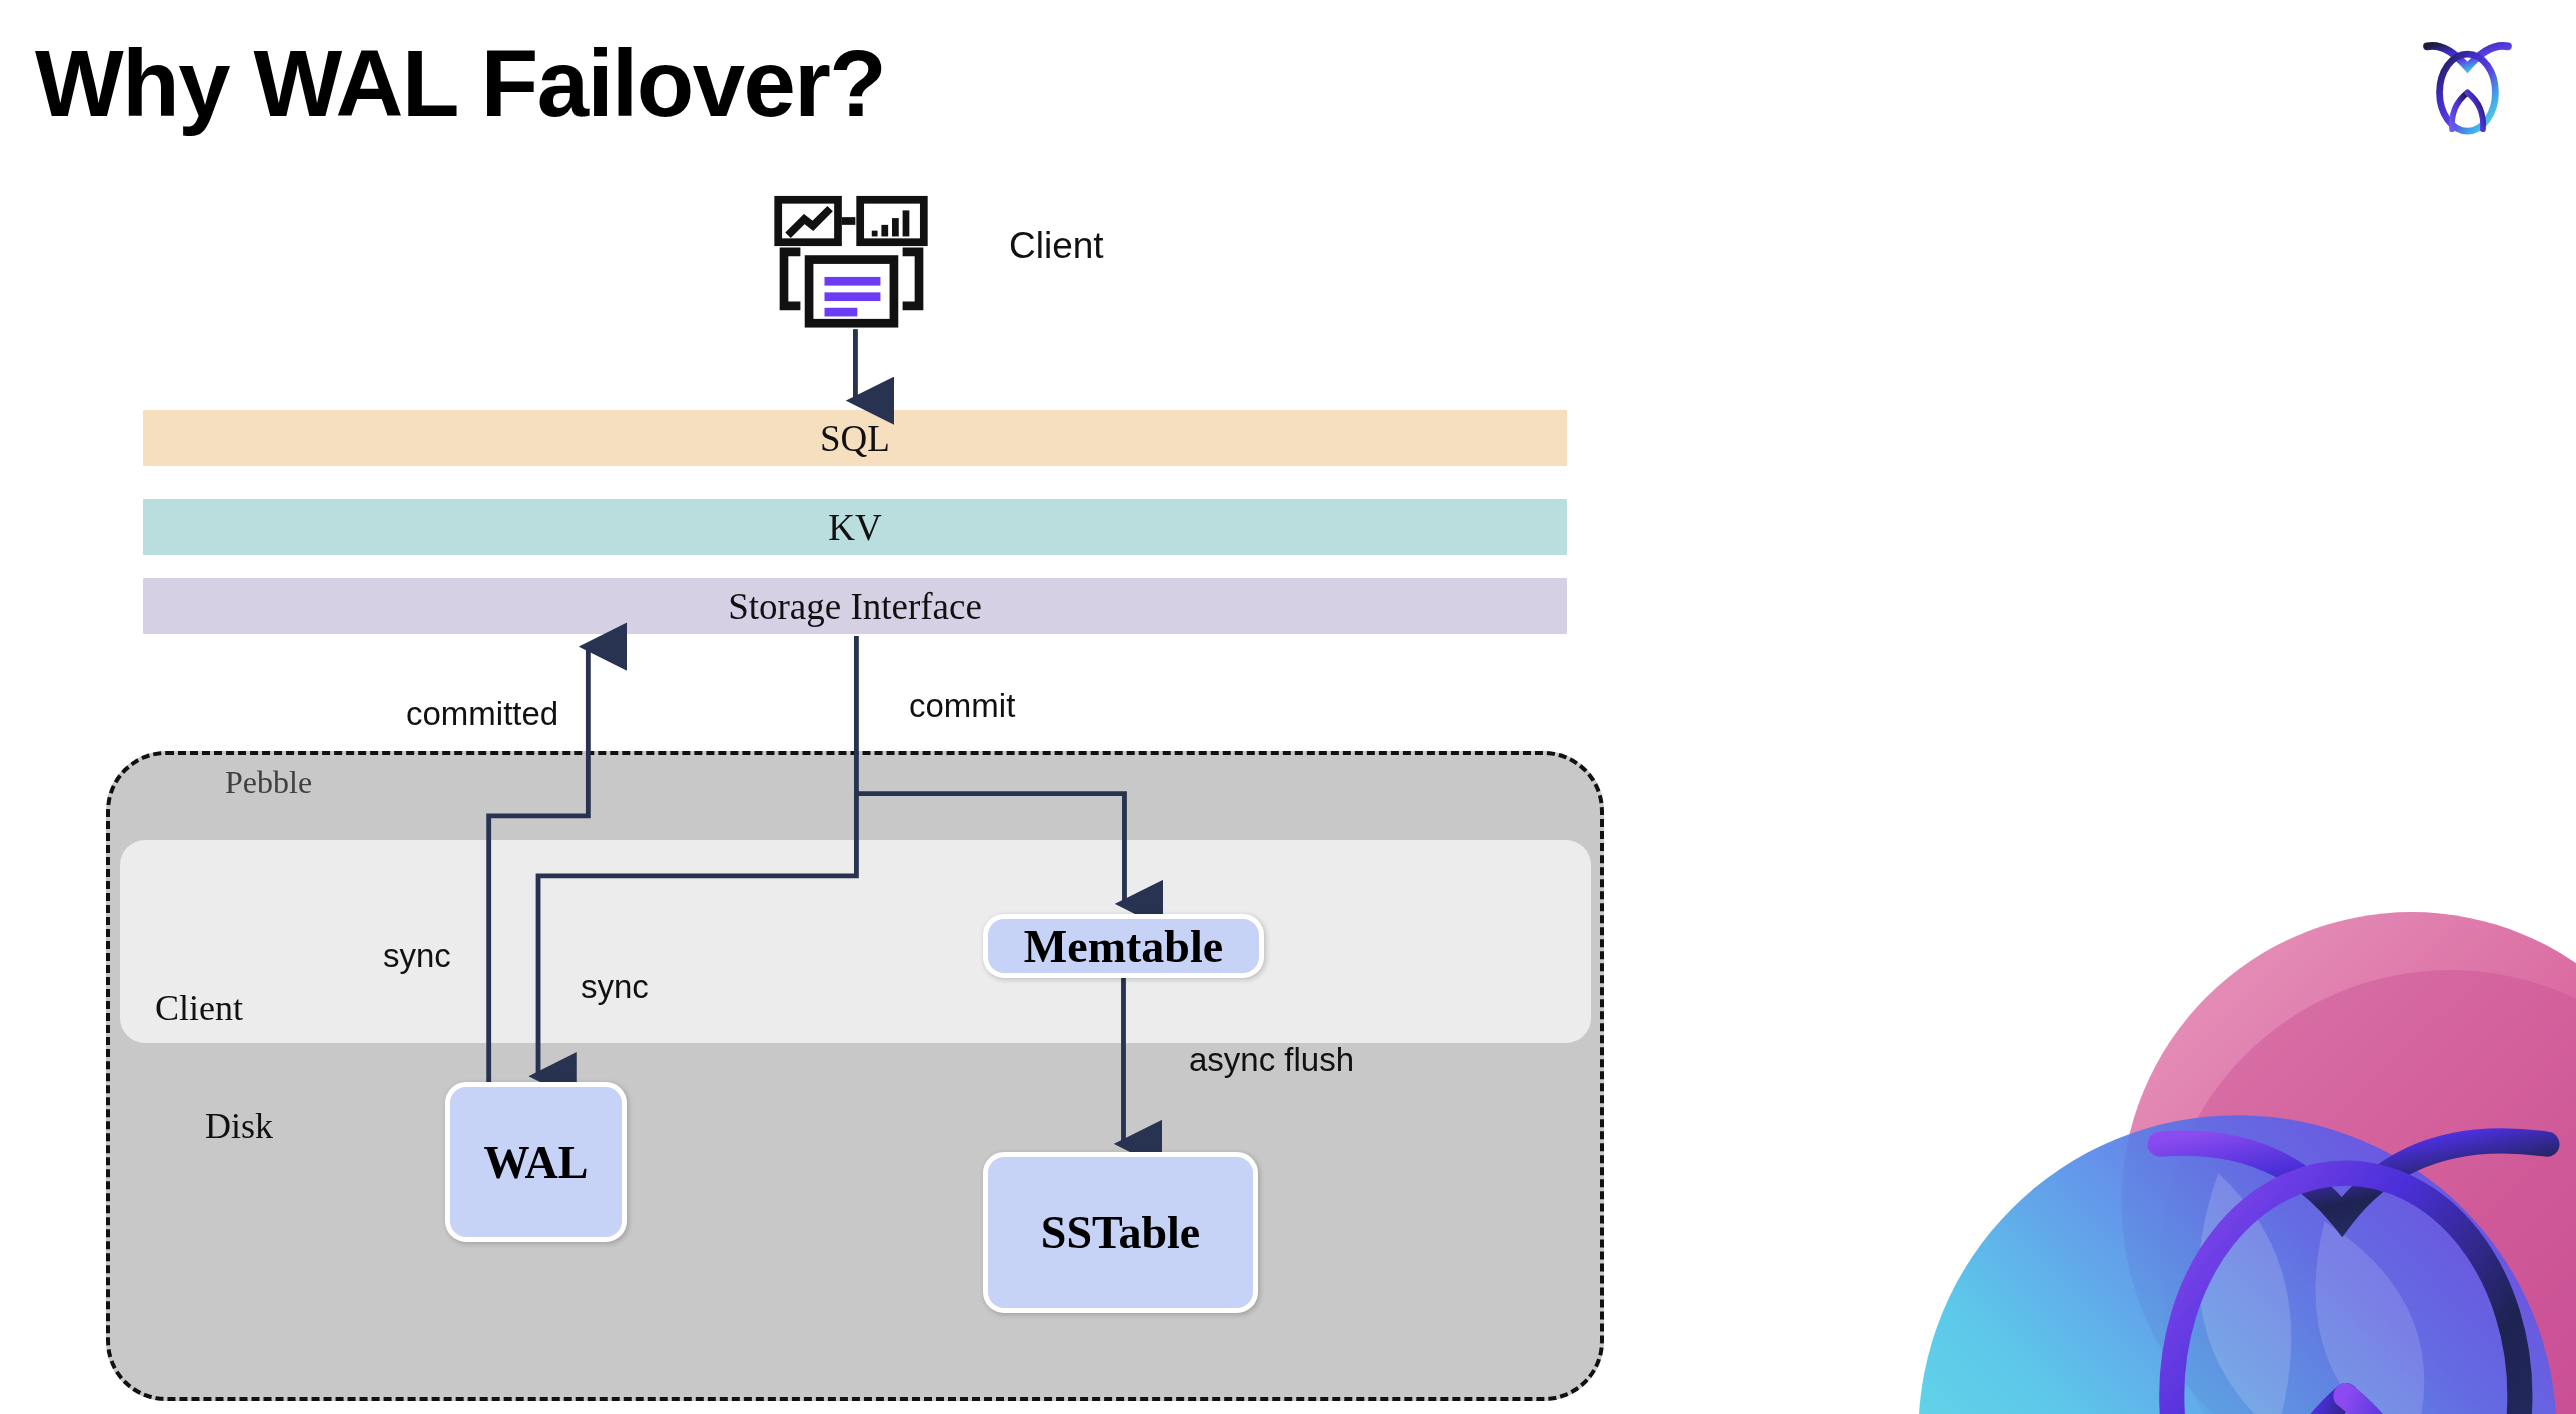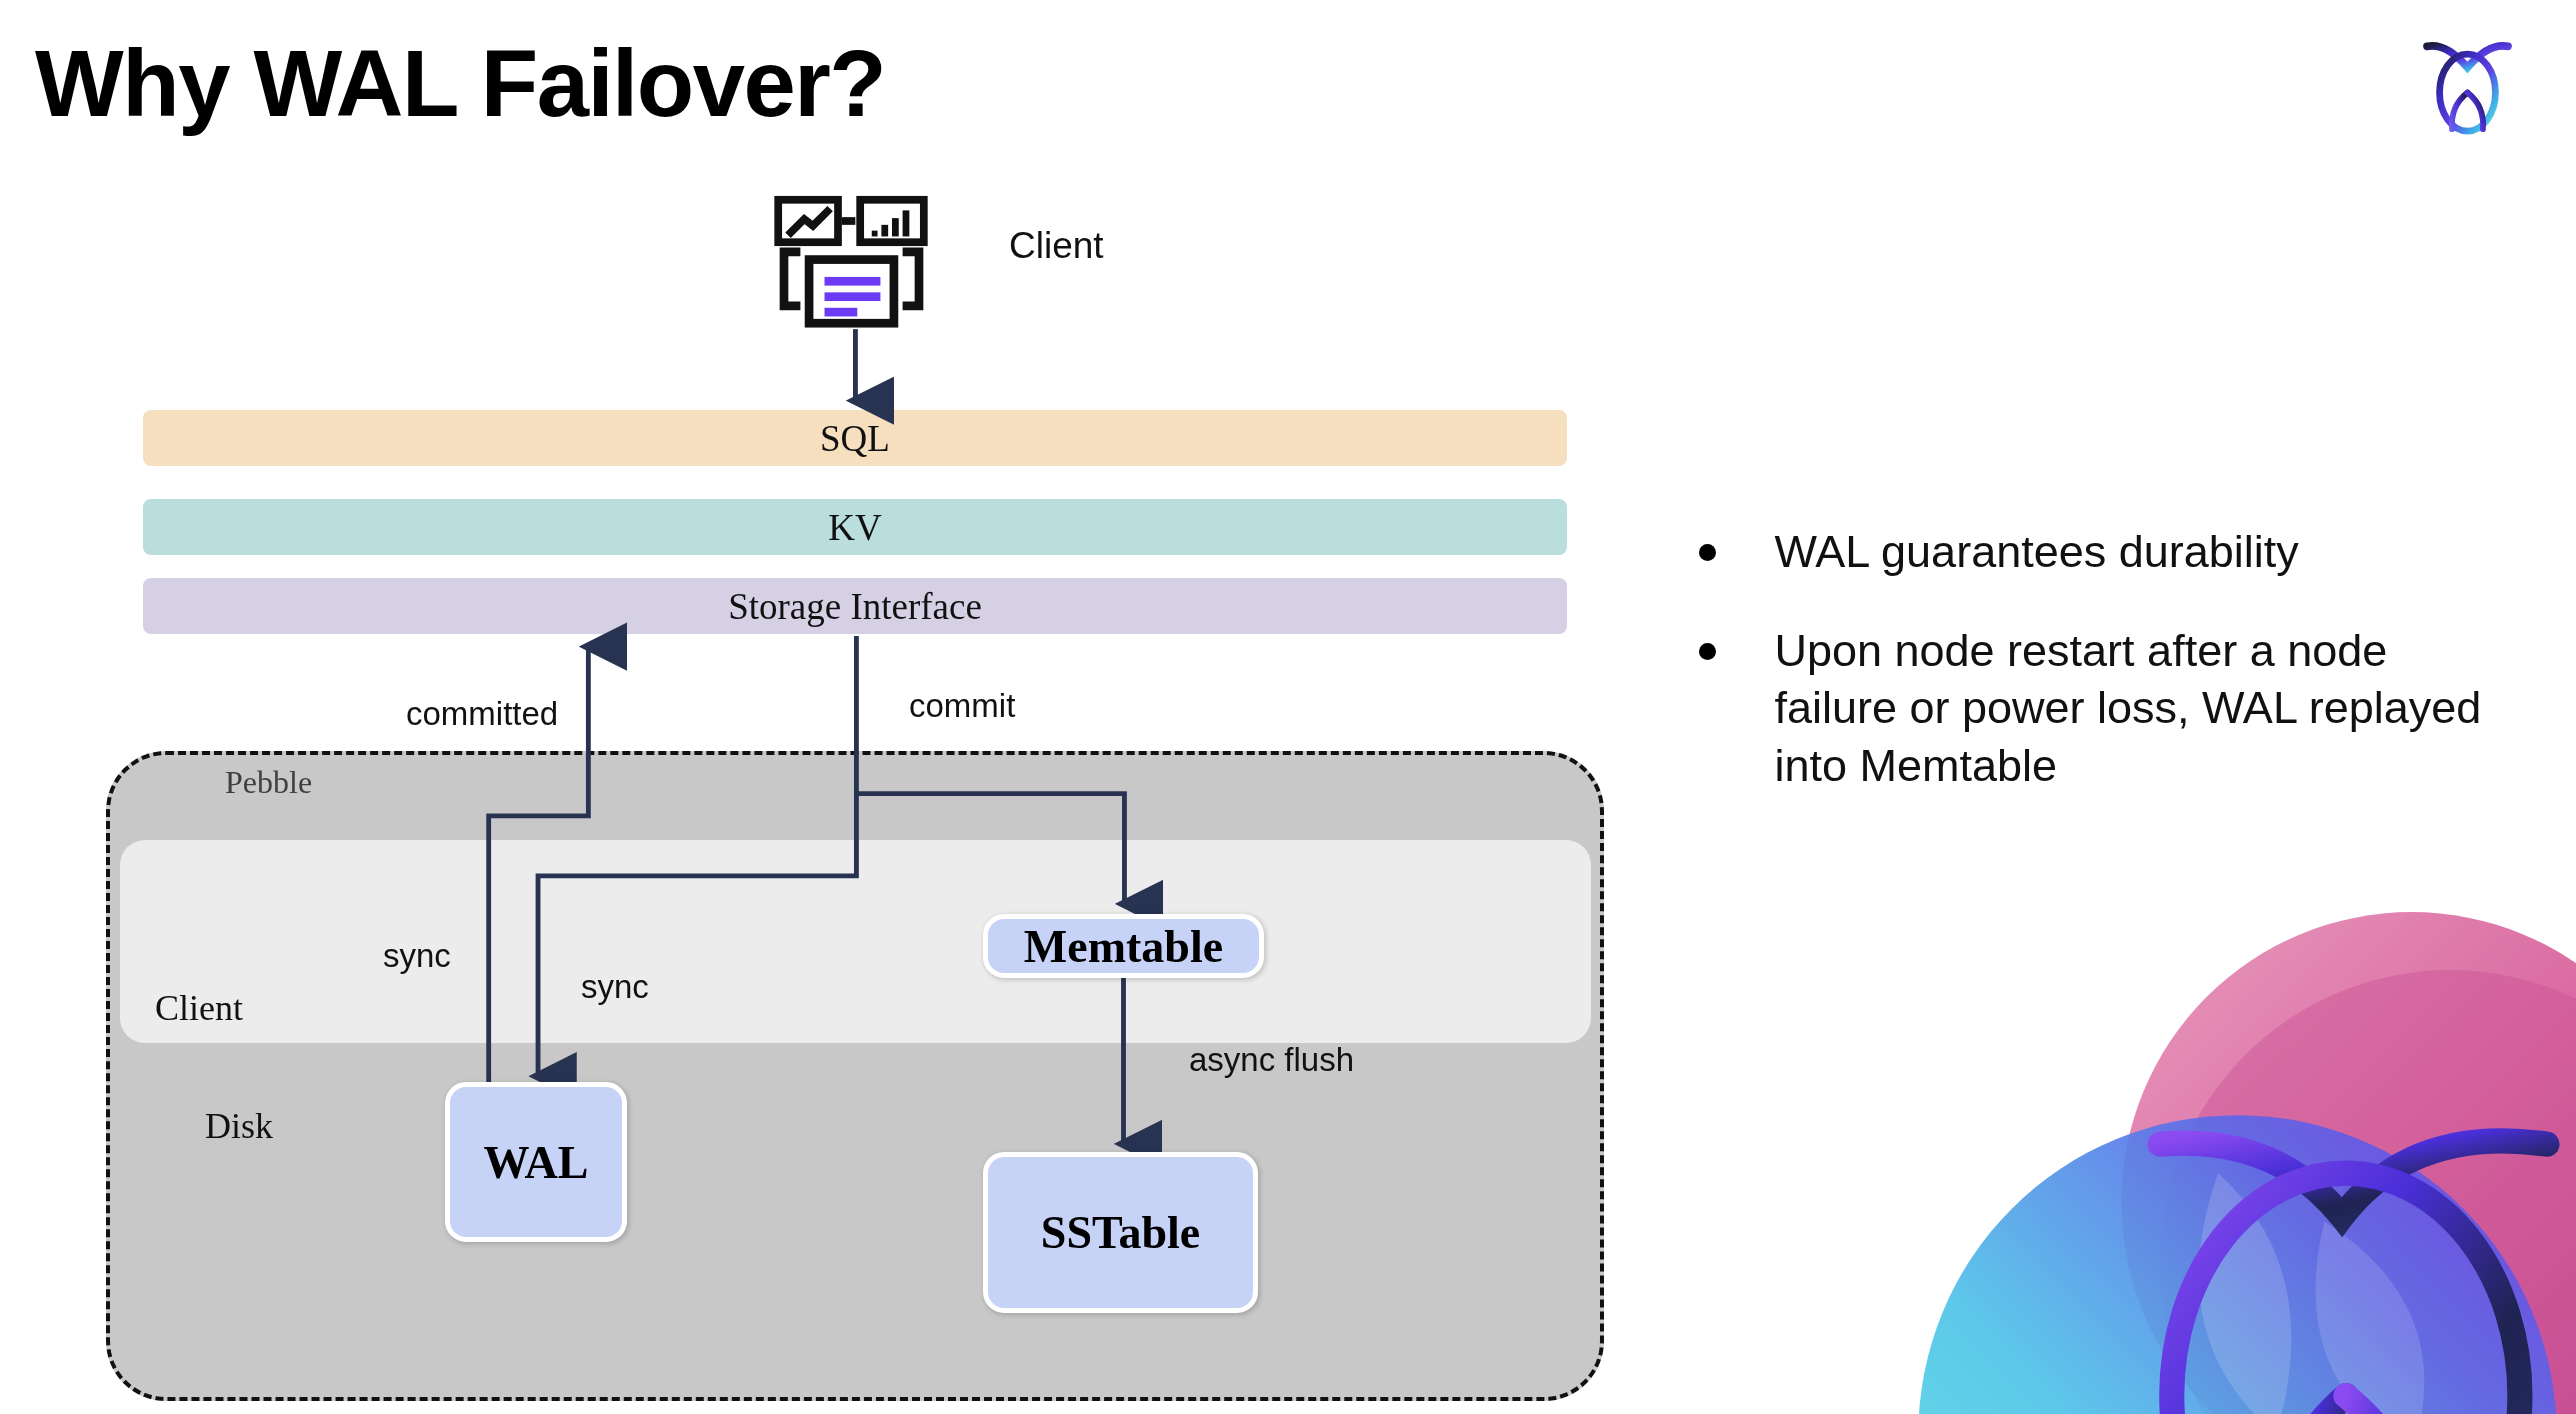--- a/index.html
+++ b/index.html
@@ -24,21 +24,21 @@
   
   #client-icon{position:absolute;left:774px;top:194px;width:155px;height:135px;}
   #client-label{
     position:absolute;left:1009px;top:225px;
     font-size:37px;color:#111;font-family:"Liberation Sans", sans-serif;
     white-space:nowrap;
   }
 
   
   .layer-bar{
-    position:absolute;left:143px;width:1424px;height:56px;border-radius:8px;
+    position:absolute;left:143px;width:1424px;height:56px;border-radius:1px;
     display:flex;align-items:center;justify-content:center;
     font-family:"Liberation Serif", serif;font-size:37px;color:#111;
   }
   #bar-sql{top:410px;background:#F5DFBF;}
   #bar-kv{top:499px;background:#BADDDD;}
   #bar-storage{top:578px;background:#D6D0E5;justify-content:center;}
 
   
   #pebble-box{
     position:absolute;left:106px;top:751px;width:1498px;height:650px;
@@ -212,30 +212,20 @@
   <div class="node-box" id="node-memtable">
     <span>Memtable</span>
   </div>
   <div class="node-box" id="node-wal">
     <span>WAL</span>
   </div>
   <div class="node-box" id="node-sstable">
     <span>SSTable</span>
   </div>
 
-  <div id="bullets">
-    <div class="bullet-row">
-      <span class="bullet-dot"></span>
-      <span class="bullet-text">WAL guarantees durability</span>
-    </div>
-    <div class="bullet-row">
-      <span class="bullet-dot"></span>
-      <span class="bullet-text">Upon node restart after a node failure or power loss, WAL replayed into Memtable</span>
-    </div>
-  </div>
 
   <div id="corner-deco">
     <svg width="706" height="561" viewBox="0 0 730 580">
       <defs>
         <linearGradient id="gPink" x1="0" y1="0" x2="1" y2="1">
           <stop offset="0%" stop-color="#E89BBF"></stop>
           <stop offset="50%" stop-color="#D9679F"></stop>
           <stop offset="100%" stop-color="#BE3F8E"></stop>
         </linearGradient>
         <linearGradient id="gCyan" x1="0" y1="1" x2="1" y2="0">

